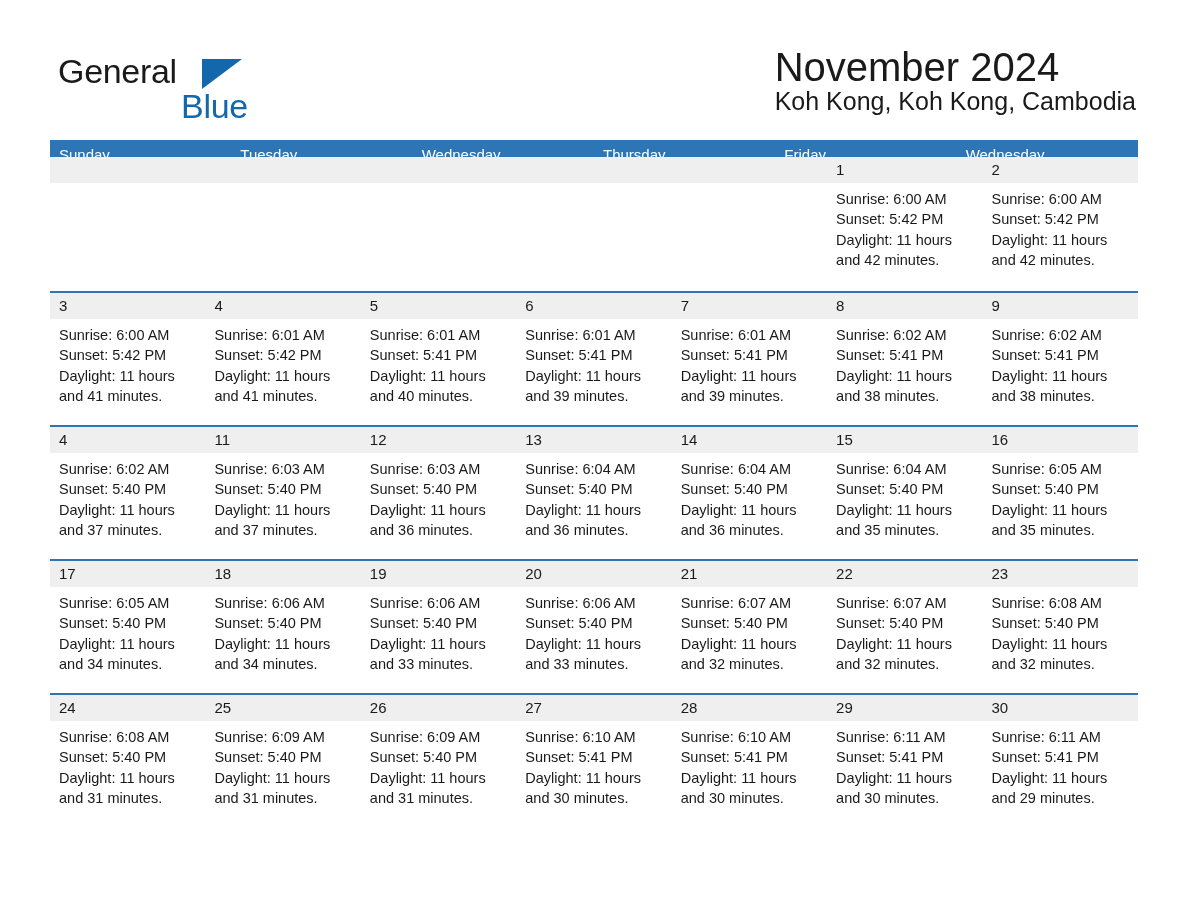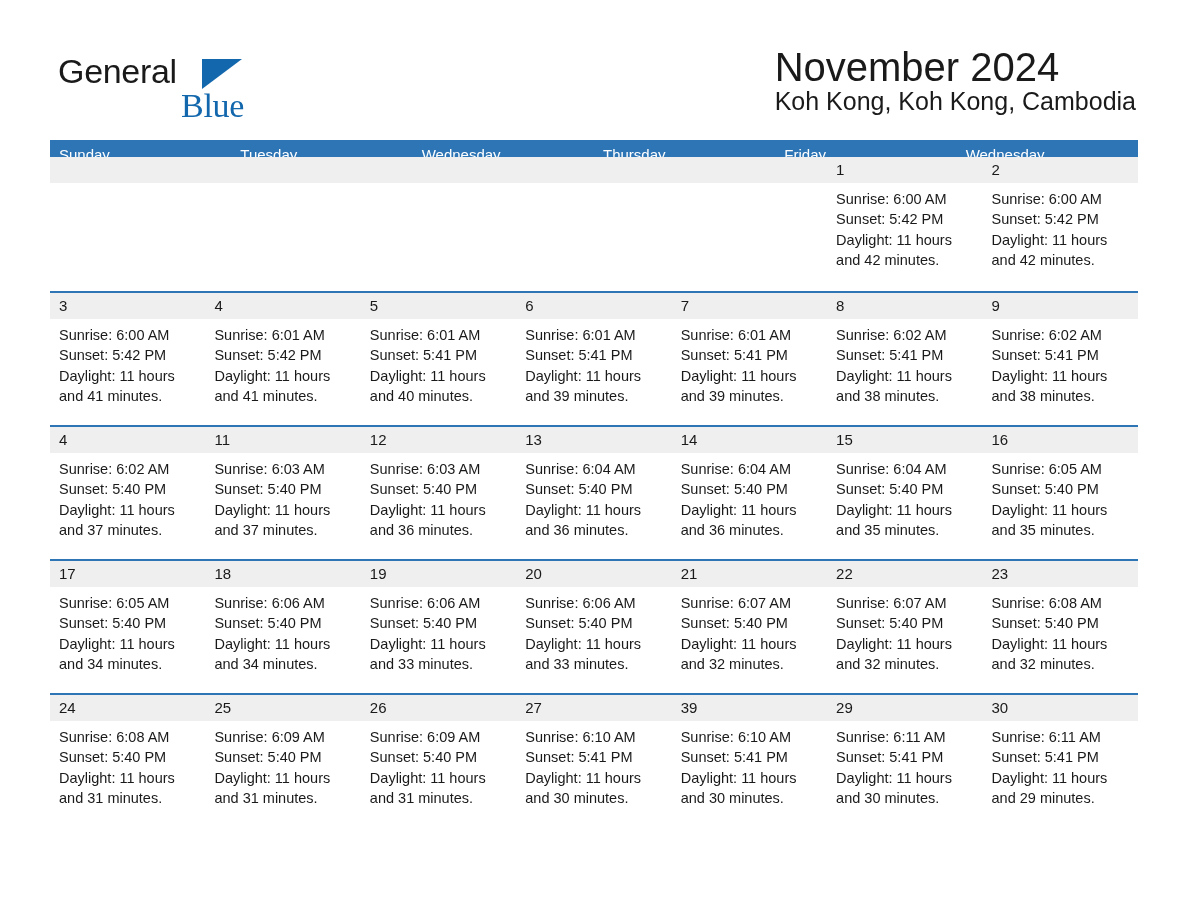--- a/index.html
+++ b/index.html
@@ -52,21 +52,20 @@
     border-right: 40px solid transparent;
   }
   .brand-blue {
     position: absolute;
     left: 131px;
     top: 43px;
     font-size: 34px;
     color: #1267ad;
     letter-spacing: -0.3px;
     line-height: 1;
-    font-family: Liberation Serif, serif;
   }
 
   .titles {
     text-align: left;
     padding-right: 2px;
   }
   .cal-title {
     font-size: 40px;
     color: #1a1a1a;
     line-height: 1.05;
@@ -432,21 +431,21 @@
           </div>
           <div class="day">
             <div class="day-num">27</div>
             <div class="day-body">
               <div class="dl">Sunrise: 6:10 AM</div>
               <div class="dl">Sunset: 5:41 PM</div>
               <div class="dl wrap">Daylight: 11 hours and 30 minutes.</div>
             </div>
           </div>
           <div class="day">
-            <div class="day-num">39</div>
+            <div class="day-num">28</div>
             <div class="day-body">
               <div class="dl">Sunrise: 6:10 AM</div>
               <div class="dl">Sunset: 5:41 PM</div>
               <div class="dl wrap">Daylight: 11 hours and 30 minutes.</div>
             </div>
           </div>
           <div class="day">
             <div class="day-num">29</div>
             <div class="day-body">
               <div class="dl">Sunrise: 6:11 AM</div>

